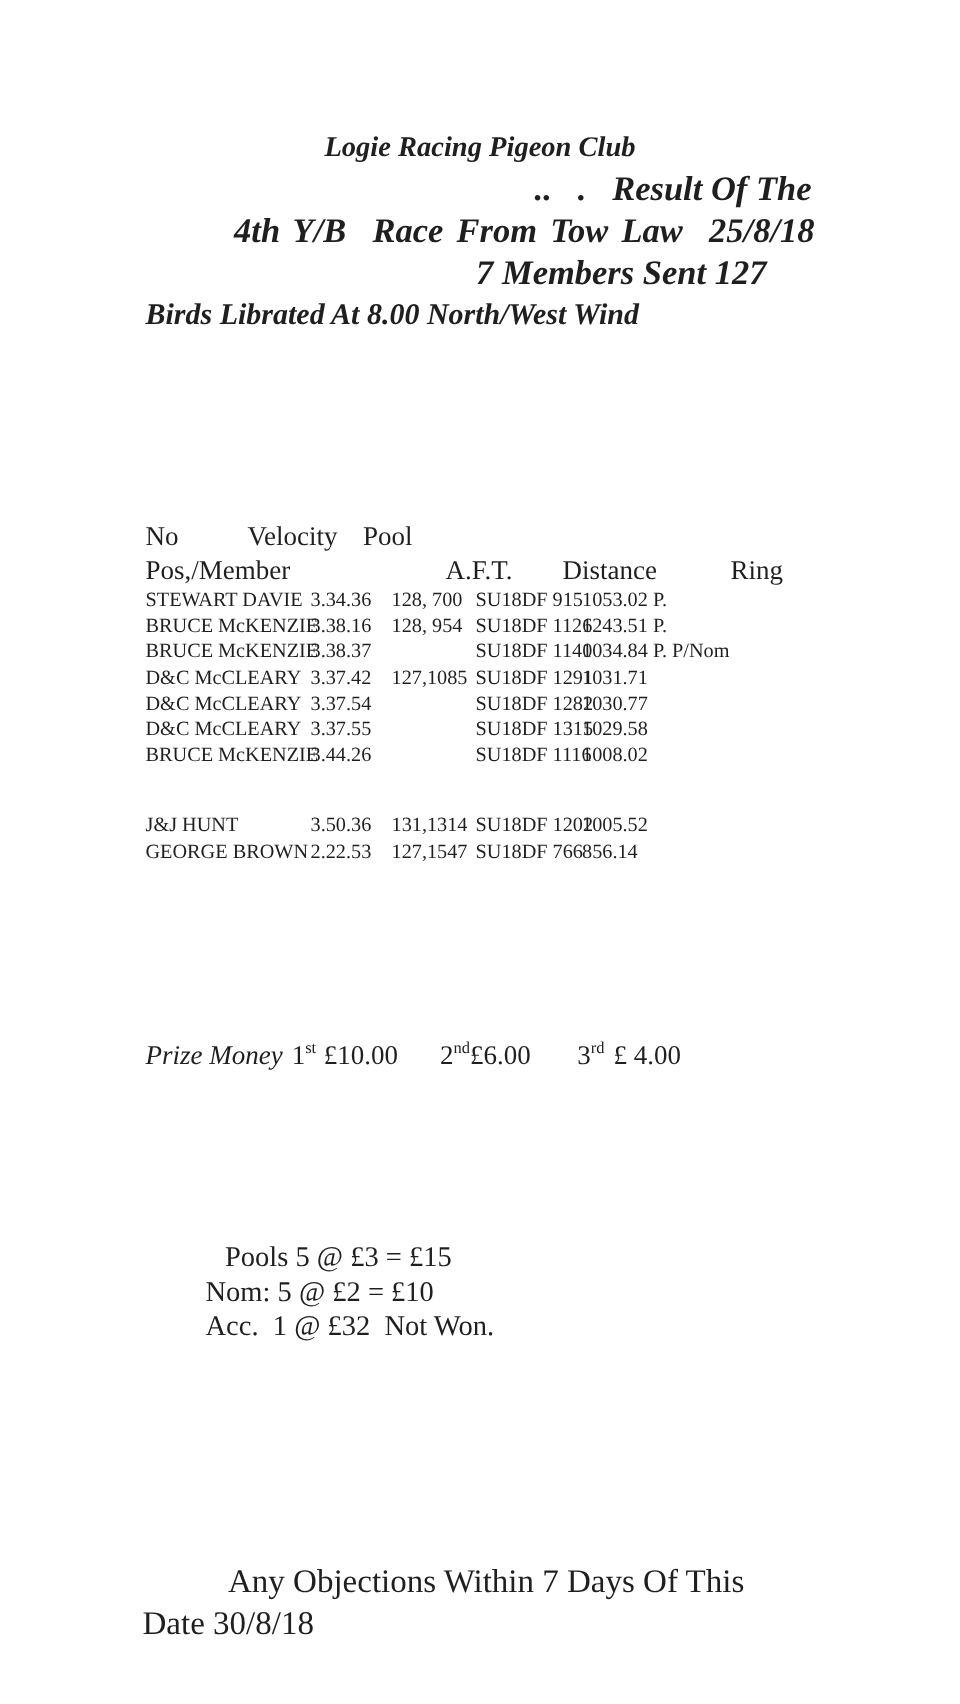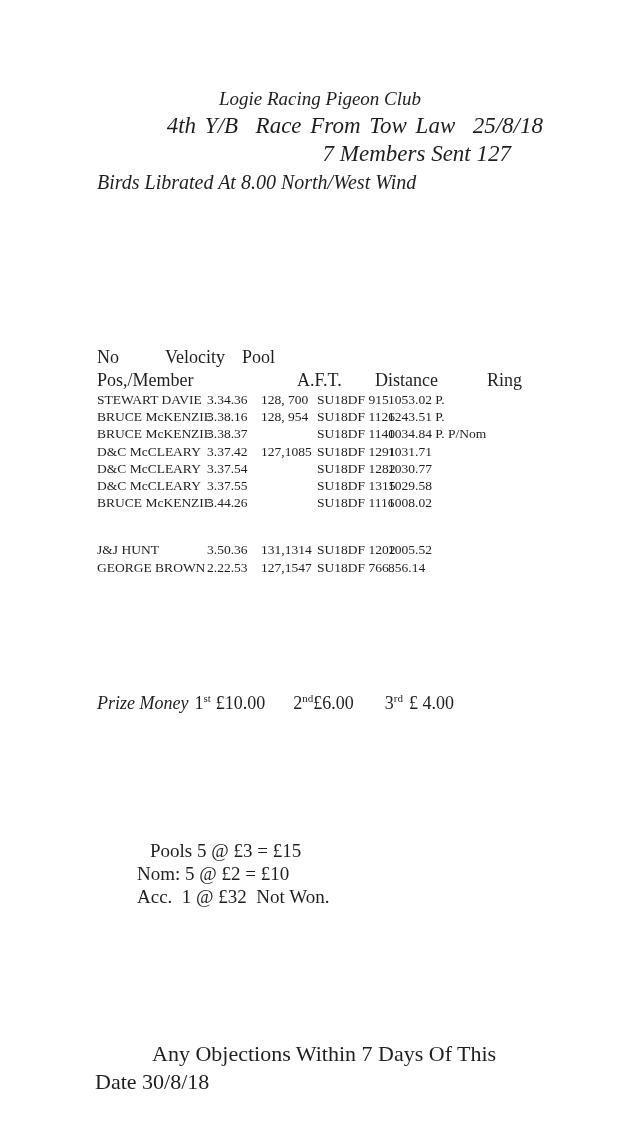--- a/index.html
+++ b/index.html
@@ -10,21 +10,21 @@
     background:#ffffff;
     color:#1f1f1f;
     font-family:"Liberation Serif","DejaVu Serif",serif;
     overflow:hidden;
   }
   .line{white-space:pre;}
 
   
   .title-block{
     position:absolute;left:97px;top:86px;width:446px;
-    font-weight:normal;font-style:italic;
+    font-weight:bold;font-style:italic;
   }
   .club-name{font-size:19px;line-height:26px;text-align:center;}
   .t2{font-size:23px;line-height:28px;text-align:right;padding-right:2px;}
   .t3{font-size:23px;line-height:28px;text-align:right;word-spacing:3px;}
   .t4{font-size:23px;line-height:28px;text-align:right;padding-right:32px;}
   .t5{font-size:20px;line-height:28px;text-align:left;}
 
   
   .thead{position:absolute;left:97px;top:347px;width:460px;font-size:18px;}
   .th-line{position:relative;height:23px;}
@@ -46,34 +46,35 @@
   }
   .pm-label{font-style:italic;}
   .pm-ord1{margin-left:6px;}
   .pm-amt1{margin-left:5px;}
   .pm-ord2{margin-left:28px;}
   .pm-ord3{margin-left:31px;}
   .pm-amt3{margin-left:6px;}
   sup{font-size:11px;vertical-align:super;line-height:0;}
 
   
-  .pools-block{position:absolute;left:137px;top:827px;font-size:19px;line-height:23px;margin-top:12px;}
+  .pools-block{position:absolute;left:137px;top:827px;font-size:19px;line-height:23px;}
   .pool-l1{text-indent:13px;}
 
   
   .footer-block{position:absolute;left:95px;top:1040px;width:470px;font-size:22px;line-height:28px;}
   .f1{text-indent:57px;}
 </style>
 </head>
 <body>
 
 <div class="page">
 
   <div class="title-block">
     <div class="club-name line">Logie Racing Pigeon Club</div>
+    <div class="t2 line">..   .   Result Of The</div>
     <div class="t3 line">4th Y/B  Race From Tow Law  25/8/18</div>
     <div class="t4 line">7 Members Sent 127</div>
     <div class="t5 line">Birds Librated At 8.00 North/West Wind</div>
   </div>
 
   <div class="thead">
     <div class="th-line">
       <span class="th-no">No</span>
       <span class="th-vel">Velocity</span>
       <span class="th-pool">Pool</span>

